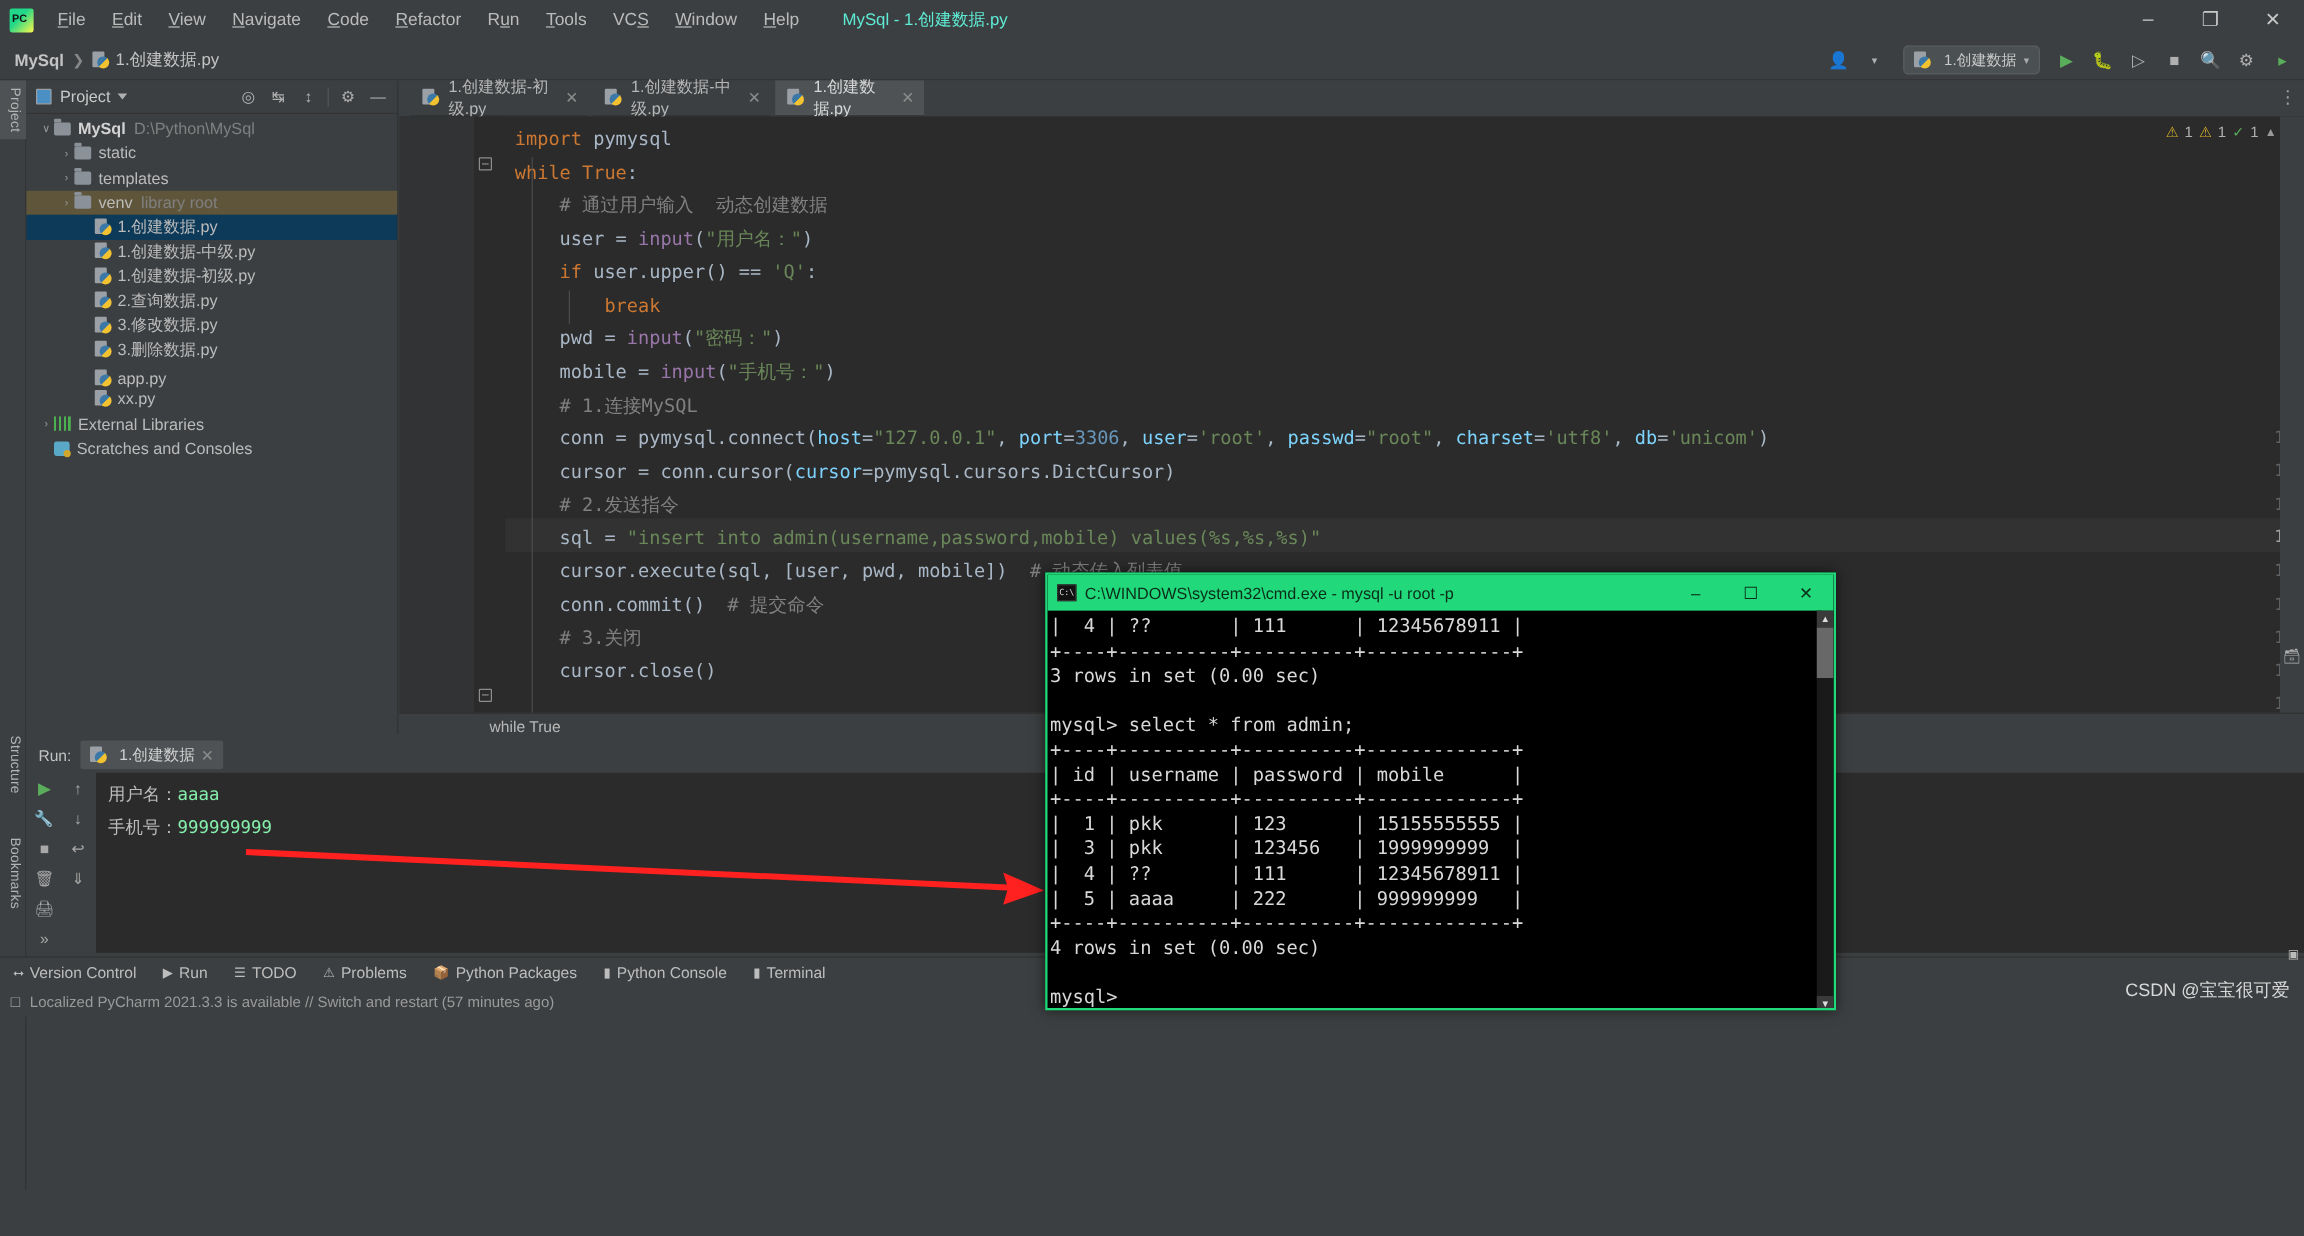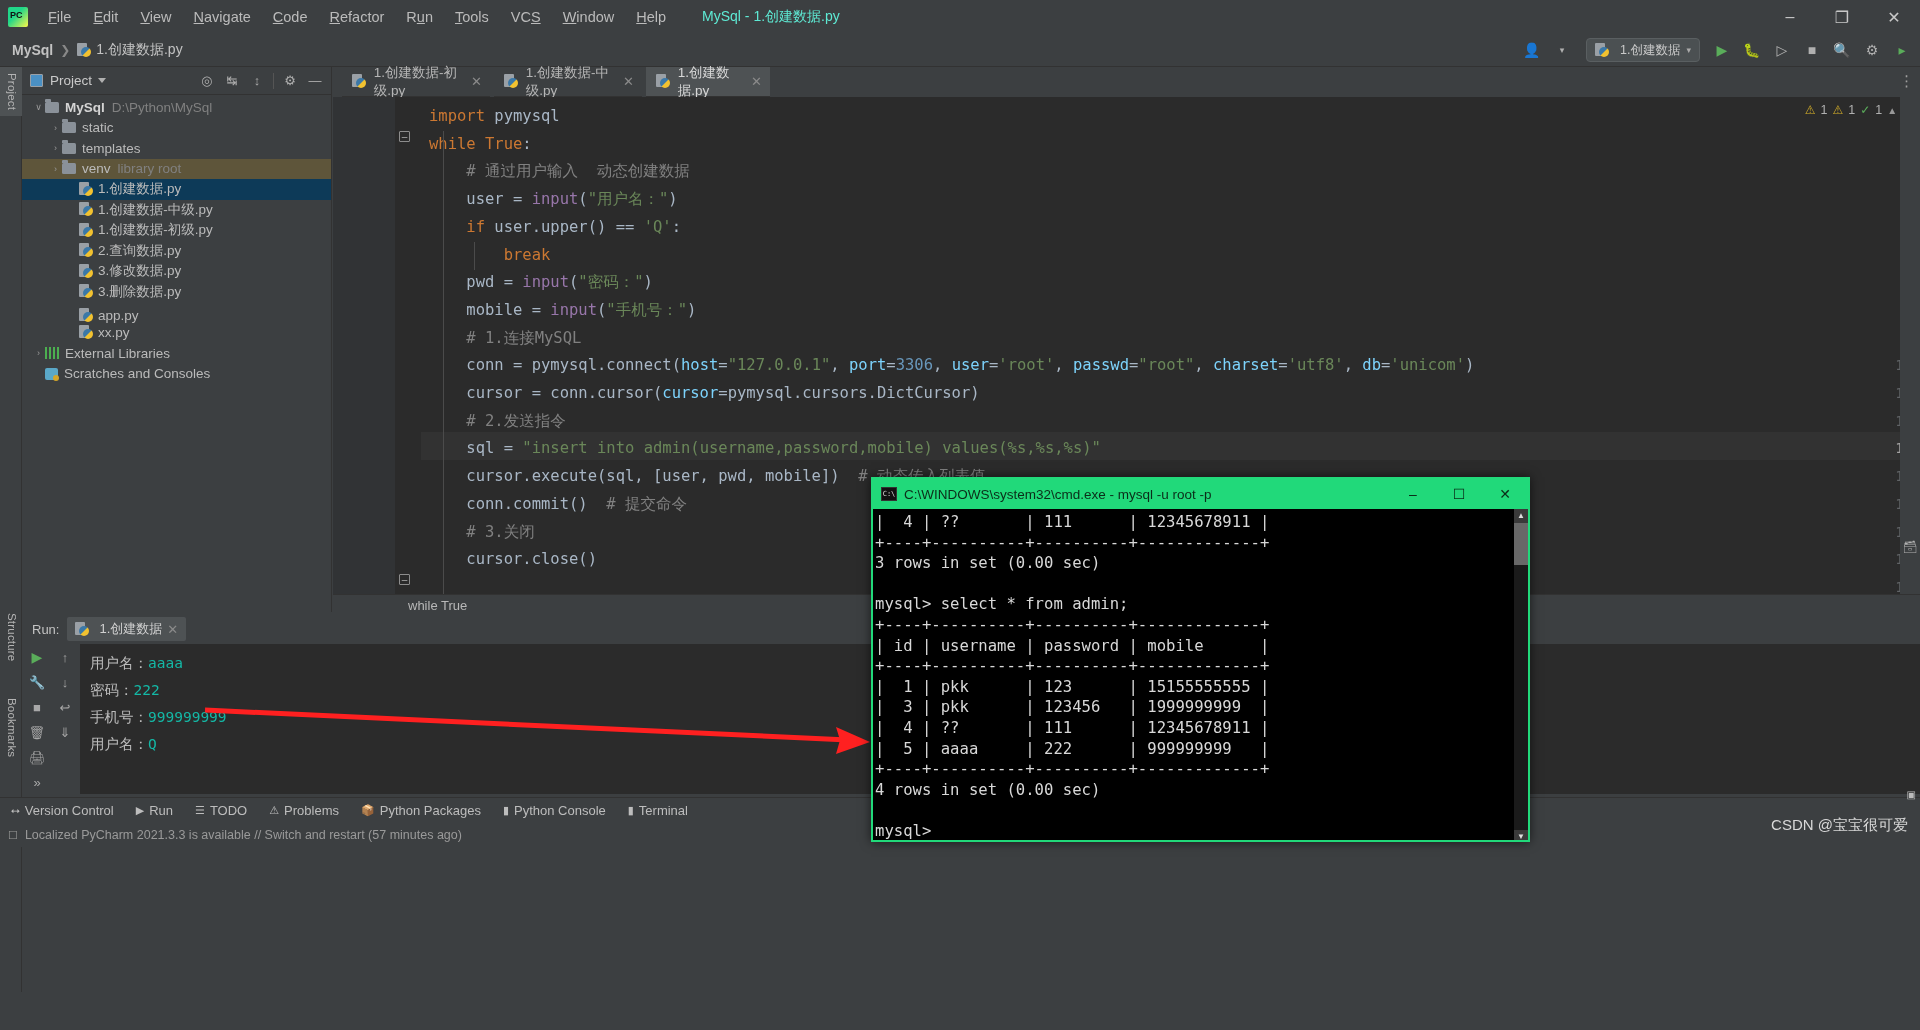--- a/index.html
+++ b/index.html
@@ -240,21 +240,21 @@
   .run-console {
     position:absolute; left:58px; top:28px; width:810px; height:150px;
     background:#2b2b2b; padding:6px 10px;
     font-family:"DejaVu Sans Mono", monospace; font-size:14.5px;
     color:#bbbbbb; line-height:27px; overflow:hidden;
   }
   .console-rest {
     position:absolute; left:868px; top:28px; width:1030px; height:150px;
     background:#2b2b2b;
   }
-  .cons-green { color:#14b8a6;text-align:center; }
+  .cons-green { color:#86efac;text-align:center; }
   .run-sidebar {
     position:absolute; left:0; top:28px; width:58px; height:150px;
     background:#3c3f41; display:flex; flex-direction:column;
     align-items:center; gap:2px; padding-top:2px;
   }
   .rs-col { display:flex; flex-direction:column; align-items:center; gap:3px; }
   .rs-icon {
     width:24px; height:22px; display:flex; align-items:center;
     justify-content:center; color:#a8a8a8; font-size:13px;
   }
@@ -600,23 +600,21 @@
         <div class="rs-col">
           <div class="rs-icon">↑</div>
           <div class="rs-icon">↓</div>
           <div class="rs-icon">↩</div>
           <div class="rs-icon">⇓</div>
         </div>
       </div>
     </div>
     <div class="run-console" id="runconsole">
         <div><span style="color: rgb(187, 187, 187);">用户名：</span><span class="cons-green">aaaa</span></div>
-        <div><span style="color: rgb(187, 187, 187);">密码：</span><span class="cons-green">222</span></div>
         <div><span style="color: rgb(187, 187, 187);">手机号：</span><span class="cons-green">999999999</span></div>
-        <div><span style="color: rgb(187, 187, 187);">用户名：</span><span class="cons-green">Q</span></div>
       </div>
     <div class="console-rest"></div>
   </div>
 
   <div class="bottombar">
     <div class="bb-item">
       <span style="font-size:11px;">⭤</span>
       <span>Version Control</span>
     </div>
     <div class="bb-item">

